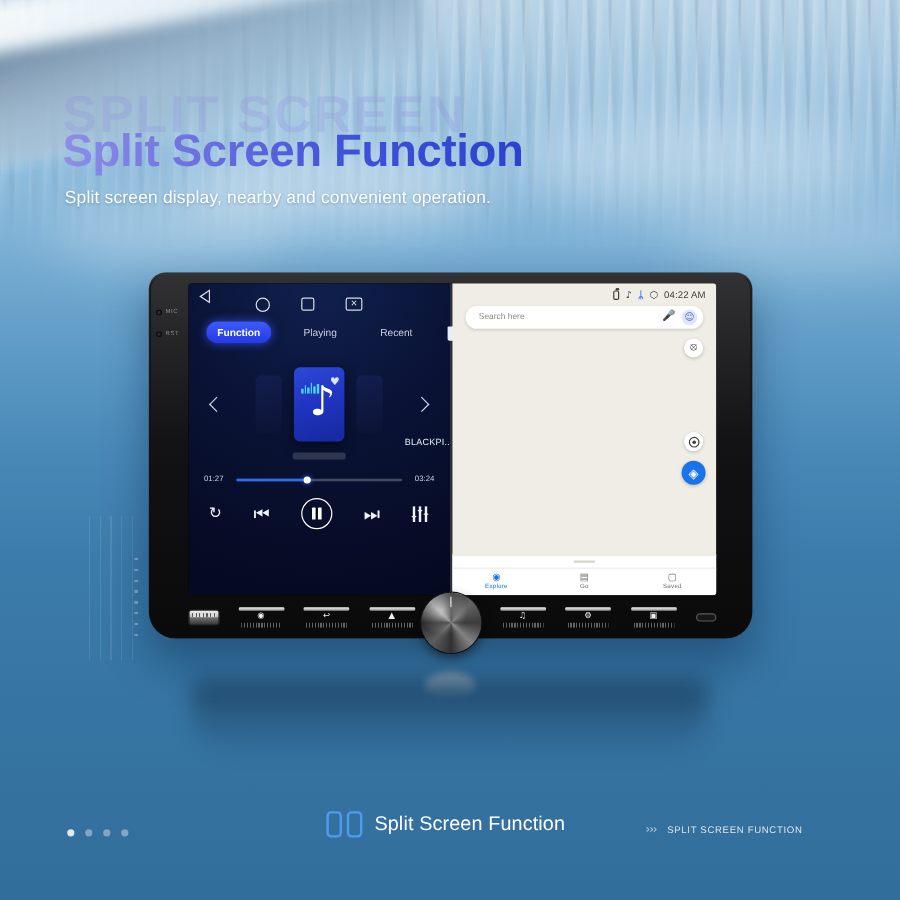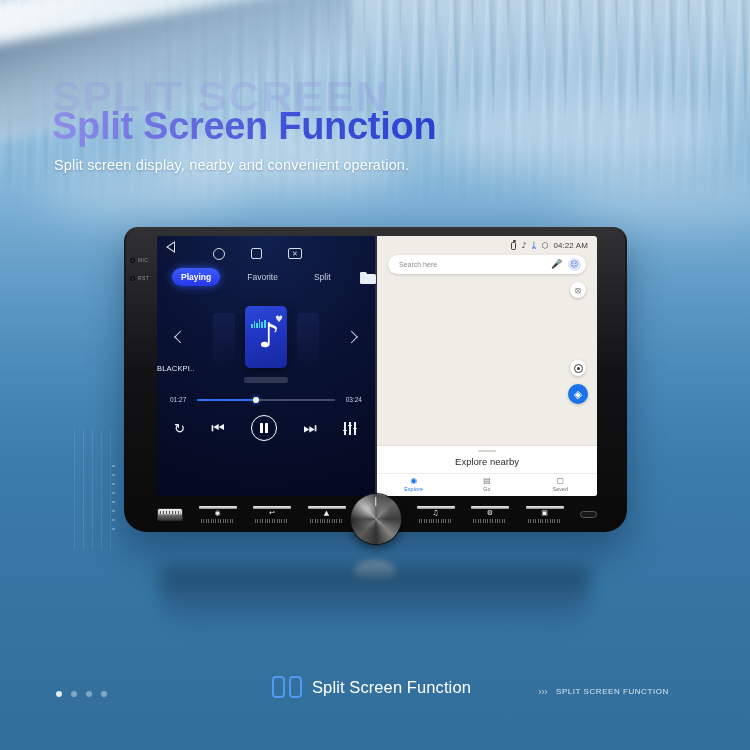--- a/index.html
+++ b/index.html
@@ -215,21 +215,21 @@
     position:absolute; right:4px; top:9px; font-size:9px; color:#dfe6f5; line-height:1;
     font-family:"DejaVu Sans", sans-serif;
   }
   .album-side {
     width:22px; height:48px; border-radius:4px;
     background: linear-gradient(165deg,#18255c,#0d1436);
     opacity:.55;
   }
   .album-wrap { display:flex; align-items:center; gap:10px; }
   .track-name {
-    position:absolute; left:0; right:0; bottom:9px; text-align:left;
+    position:absolute; left:0; right:0; bottom:9px; text-align:right;
     font-size:7.5px; color:#e6ebf6; letter-spacing:.2px;
   }
   .track-sub {
     position:absolute; left:50%; transform:translateX(-50%); bottom:-1px;
     width:44px; height:6px; border-radius:2px;
     background: rgba(255,255,255,.16);
   }
 
   .progress-row {
     display:flex; align-items:center; gap:7px; padding:0 13px; margin-top:14px;
@@ -454,23 +454,23 @@
     <div class="music">
 
       <div class="navbar">
         <span class="navico"><span class="ico-back"></span></span>
         <span class="ico-home"></span>
         <span class="ico-recent"></span>
         <span class="ico-shot">✕</span>
       </div>
 
       <div class="tabs">
-        <div class="tab active">Playing</div>
-        <div class="tab">Favorite</div>
-        <div class="tab">Split</div>
+        <div class="tab active">Function</div>
+        <div class="tab">Playing</div>
+        <div class="tab">Recent</div>
         <div class="folder-ico"></div>
       </div>
 
       <div class="carousel">
         <span class="chev l"></span>
         <div class="album-wrap">
           <div class="album-side"></div>
           <div class="album">
             <span class="eq">
               <i style="height:4px"></i>
@@ -545,21 +545,20 @@
         <span class="fab mylocation">
           <span class="loc-g"></span>
         </span>
         <span class="fab nav">
           <span class="nav-g">◈</span>
         </span>
       </div>
 
       <div class="sheet">
         <div class="sheet-handle"></div>
-        <div class="sheet-title">Explore nearby</div>
         <div class="sheet-tabs">
           <div class="sheet-tab active">
             <span class="st-ico">◉</span>
             <span class="lbl">Explore</span>
           </div>
           <div class="sheet-tab">
             <span class="st-ico">▤</span>
             <span class="lbl">Go</span>
           </div>
           <div class="sheet-tab">

